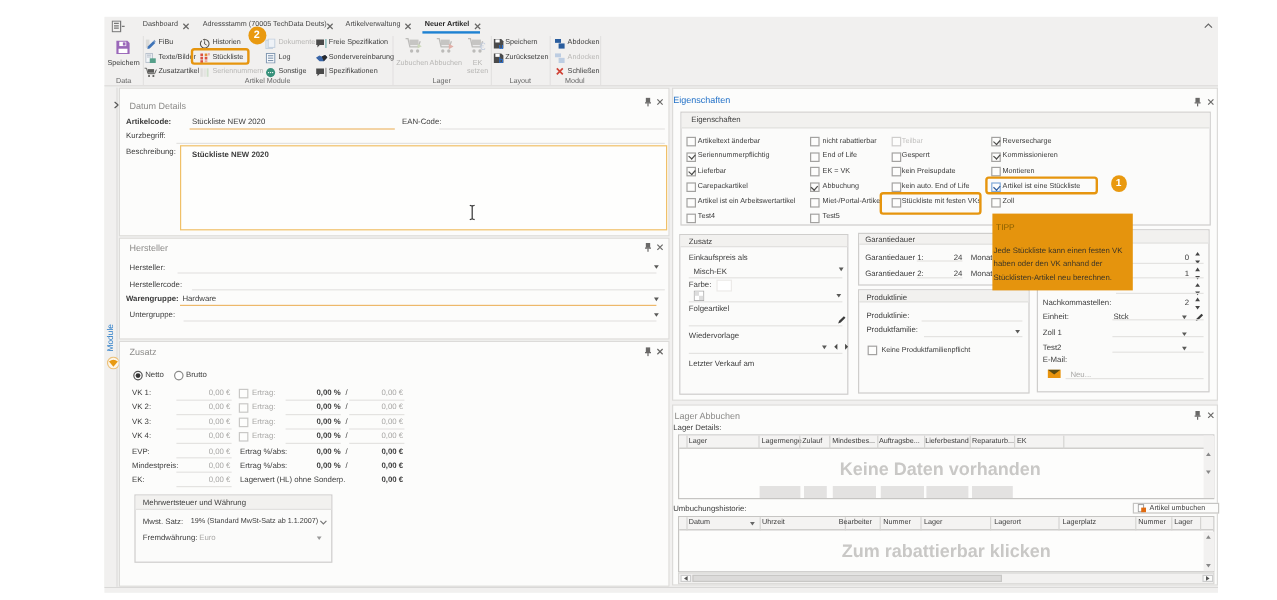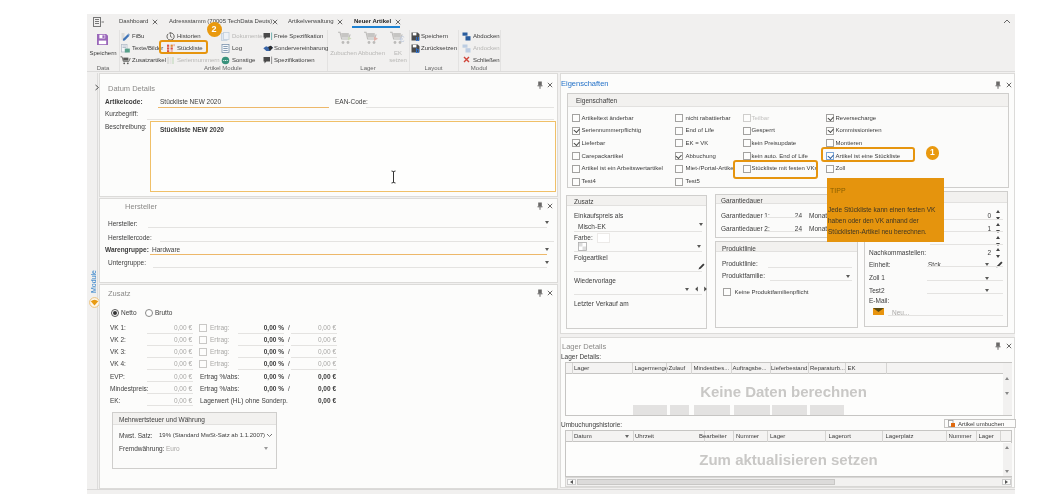--- a/index.html
+++ b/index.html
@@ -241,21 +241,21 @@
 <div class="u" style="left:147px;top:118.5px;width:407px;"></div>
 <div class="a" style="left:105px;top:123px;">Beschreibung:</div>
 <div class="a" style="left:150px;top:120.5px;width:406px;height:71px;border:1px solid #f0c068;background:#fefefd;box-sizing:border-box;"></div>
 <div class="a b" style="left:160px;top:125.5px;">Stückliste NEW 2020</div>
 <svg class="a" style="left:389px;top:169.5px" width="9" height="14" viewBox="0 0 9 14">
     <line x1="4.5" y1="1.5" x2="4.5" y2="12.5" stroke="#333" stroke-width="1"></line>
     <path d="M2.5 1 q2 1 4 0 M2.5 13 q2 -1 4 0" fill="none" stroke="#333" stroke-width="1"></path>
   </svg>
 
 <div class="panel" style="left:99px;top:198px;width:459px;height:85px;"></div>
-<div class="a hd" style="left:125px;top:202px;">Hersteller</div>
+<div class="a hd" style="left:108px;top:202px;">Hersteller</div>
 <svg class="a" style="left:537px;top:202px" width="6" height="8" viewBox="0 0 6 8">
     <rect x="1.2" y="0.5" width="3.6" height="4" fill="#6a6968"></rect>
     <line x1="0.5" y1="4.8" x2="5.5" y2="4.8" stroke="#6a6968"></line>
     <line x1="3" y1="5" x2="3" y2="7.8" stroke="#6a6968"></line>
   </svg>
 <svg class="a" style="left:547px;top:203px" width="6" height="6" viewBox="0 0 6 6">
     <path d="M0.8 0.8 L5.2 5.2 M5.2 0.8 L0.8 5.2" stroke="#6a6968" stroke-width="1"></path>
   </svg>
 
 <div class="a" style="left:108px;top:220px;">Hersteller:</div>
@@ -509,21 +509,21 @@
     <path d="M0 0 l5.5 4 5.5-4z" fill="#5a4a10"></path>
   </svg>
 <div class="a g" style="left:892px;top:308.5px;">Neu...</div>
 <div class="u" style="left:888px;top:314.6px;width:115px;"></div>
 
 <div class="a" style="left:827px;top:178px;width:117px;height:64px;background:#e5940d;"></div>
 <div class="a" style="left:830px;top:187px;color:#8a6000;font-size:7px;">TIPP</div>
 <div class="a" style="left:828px;top:204px;width:116px;color:#3c3526;font-size:6.5px;line-height:11px;white-space:normal;">Jede Stückliste kann einen festen VK haben oder den VK anhand der Stücklisten-Artikel neu berechnen.</div>
 
 <div class="panel" style="left:560px;top:337px;width:455px;height:151px;"></div>
-<div class="a hd" style="left:562px;top:342px;">Lager Details</div>
+<div class="a hd" style="left:562px;top:342px;">Lager Abbuchen</div>
 <svg class="a" style="left:995px;top:342px" width="6" height="8" viewBox="0 0 6 8">
     <rect x="1.2" y="0.5" width="3.6" height="4" fill="#6a6968"></rect>
     <line x1="0.5" y1="4.8" x2="5.5" y2="4.8" stroke="#6a6968"></line>
     <line x1="3" y1="5" x2="3" y2="7.8" stroke="#6a6968"></line>
   </svg>
 <svg class="a" style="left:1006px;top:343px" width="6" height="6" viewBox="0 0 6 6">
     <path d="M0.8 0.8 L5.2 5.2 M5.2 0.8 L0.8 5.2" stroke="#6a6968" stroke-width="1"></path>
   </svg>
 <div class="a" style="left:561px;top:353px;">Lager Details:</div>
 <div class="a" style="left:565px;top:362px;width:447px;height:54px;border:1px solid #c6c5c3;background:#fdfdfc;box-sizing:border-box;"></div>
@@ -538,21 +538,21 @@
 <div class="a s6" style="left:693.5px;top:365px;color:#3a3a3a;">Mindestbes...</div>
 <div class="a" style="left:730.5px;top:363px;width:1px;height:11px;background:#d5d4d2;"></div>
 <div class="a s6" style="left:732.5px;top:365px;color:#3a3a3a;">Auftragsbe...</div>
 <div class="a" style="left:769.5px;top:363px;width:1px;height:11px;background:#d5d4d2;"></div>
 <div class="a s6" style="left:771px;top:365px;color:#3a3a3a;">Lieferbestand</div>
 <div class="a" style="left:807.5px;top:363px;width:1px;height:11px;background:#d5d4d2;"></div>
 <div class="a s6" style="left:810px;top:365px;color:#3a3a3a;">Reparaturb...</div>
 <div class="a" style="left:845px;top:363px;width:1px;height:11px;background:#d5d4d2;"></div>
 <div class="a s6" style="left:847.5px;top:365px;color:#3a3a3a;">EK</div>
 <div class="a" style="left:885.5px;top:363px;width:1px;height:11px;background:#d5d4d2;"></div>
-<div class="a b" style="left:565px;top:382.5px;width:437px;text-align:center;font-size:15px;color:#c9c8c6;">Keine Daten berechnen</div>
+<div class="a b" style="left:565px;top:382.5px;width:437px;text-align:center;font-size:15px;color:#c9c8c6;">Keine Daten vorhanden</div>
 <div class="a" style="left:1002.5px;top:363px;width:9px;height:52px;background:#f2f1f0;"></div>
 <div class="a" style="left:1004.5px;top:377px;width:0;height:0;border-left:2.5px solid transparent;border-right:2.5px solid transparent;border-bottom:3px solid #888;"></div>
 <div class="a" style="left:1004.5px;top:392px;width:0;height:0;border-left:2.5px solid transparent;border-right:2.5px solid transparent;border-top:3px solid #888;"></div>
 <div class="a" style="left:632.5px;top:404.5px;width:34.5px;height:10.5px;background:#e3e2e1;"></div>
 <div class="a" style="left:670px;top:404.5px;width:19px;height:10.5px;background:#e3e2e1;"></div>
 <div class="a" style="left:693.5px;top:404.5px;width:36.0px;height:10.5px;background:#e3e2e1;"></div>
 <div class="a" style="left:734px;top:404.5px;width:35.5px;height:10.5px;background:#e3e2e1;"></div>
 <div class="a" style="left:772px;top:404.5px;width:34.5px;height:10.5px;background:#e3e2e1;"></div>
 <div class="a" style="left:810px;top:404.5px;width:33.5px;height:10.5px;background:#e3e2e1;"></div>
 <div class="a" style="left:561px;top:420.5px;">Umbuchungshistorie:</div>
@@ -577,21 +577,21 @@
 <div class="a" style="left:825px;top:431px;width:1px;height:11px;background:#d5d4d2;"></div>
 <div class="a s6" style="left:828.5px;top:433px;color:#3a3a3a;">Lagerort</div>
 <div class="a" style="left:882px;top:431px;width:1px;height:11px;background:#d5d4d2;"></div>
 <div class="a s6" style="left:885.5px;top:433px;color:#3a3a3a;">Lagerplatz</div>
 <div class="a" style="left:945.5px;top:431px;width:1px;height:11px;background:#d5d4d2;"></div>
 <div class="a s6" style="left:948.5px;top:433px;color:#3a3a3a;">Nummer</div>
 <div class="a" style="left:975.5px;top:431px;width:1px;height:11px;background:#d5d4d2;"></div>
 <div class="a s6" style="left:978.5px;top:433px;color:#3a3a3a;">Lager</div>
 <div class="a" style="left:1000px;top:431px;width:1px;height:11px;background:#d5d4d2;"></div>
 <div class="dd" style="left:625px;top:434.5px;border-top-color:#666;"></div>
-<div class="a b" style="left:565px;top:451px;width:447px;text-align:center;font-size:15px;color:#c9c8c6;">Zum aktualisieren setzen</div>
+<div class="a b" style="left:565px;top:451px;width:447px;text-align:center;font-size:15px;color:#c9c8c6;">Zum rabattierbar klicken</div>
 <div class="a" style="left:1002.5px;top:443px;width:9px;height:33px;background:#f2f1f0;"></div>
 <div class="a" style="left:1004.5px;top:446px;width:0;height:0;border-left:2.5px solid transparent;border-right:2.5px solid transparent;border-bottom:3px solid #888;"></div>
 <div class="a" style="left:1004.5px;top:470px;width:0;height:0;border-left:2.5px solid transparent;border-right:2.5px solid transparent;border-top:3px solid #888;"></div>
 <div class="a" style="left:565px;top:477px;width:447px;height:9.5px;background:#f2f1f0;border:1px solid #d8d7d5;box-sizing:border-box;"></div>
 <div class="a" style="left:567px;top:478.5px;width:9px;height:6.5px;background:#fbfbfa;border:1px solid #ccc;box-sizing:border-box;"></div>
 <div class="a" style="left:569.5px;top:479.8px;width:0;height:0;border-top:2px solid transparent;border-bottom:2px solid transparent;border-right:3px solid #555;"></div>
 <div class="a" style="left:1002px;top:478.5px;width:9px;height:6.5px;background:#fbfbfa;border:1px solid #ccc;box-sizing:border-box;"></div>
 <div class="a" style="left:1004.5px;top:479.8px;width:0;height:0;border-top:2px solid transparent;border-bottom:2px solid transparent;border-left:3px solid #555;"></div>
 <div class="a" style="left:577px;top:478.5px;width:258px;height:6.5px;background:#dcdbda;border:1px solid #c8c7c5;box-sizing:border-box;"></div>
 </body></html>

